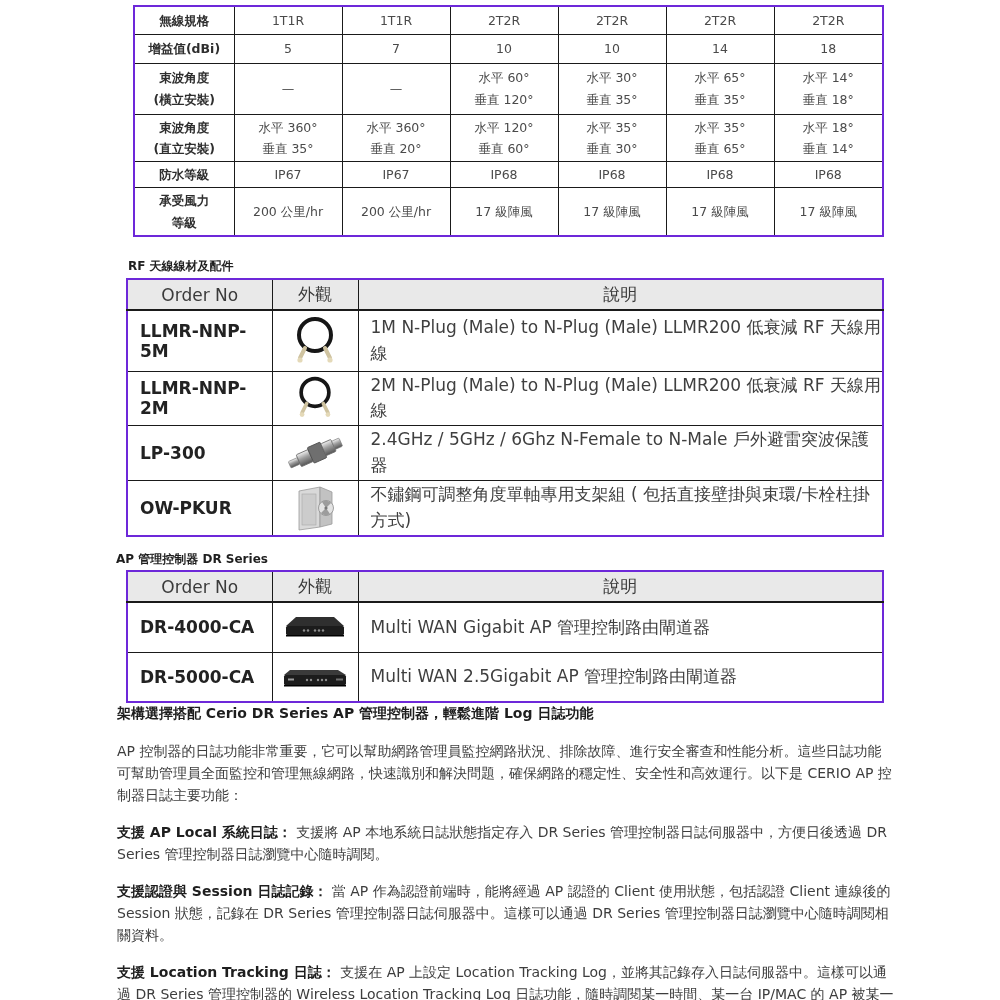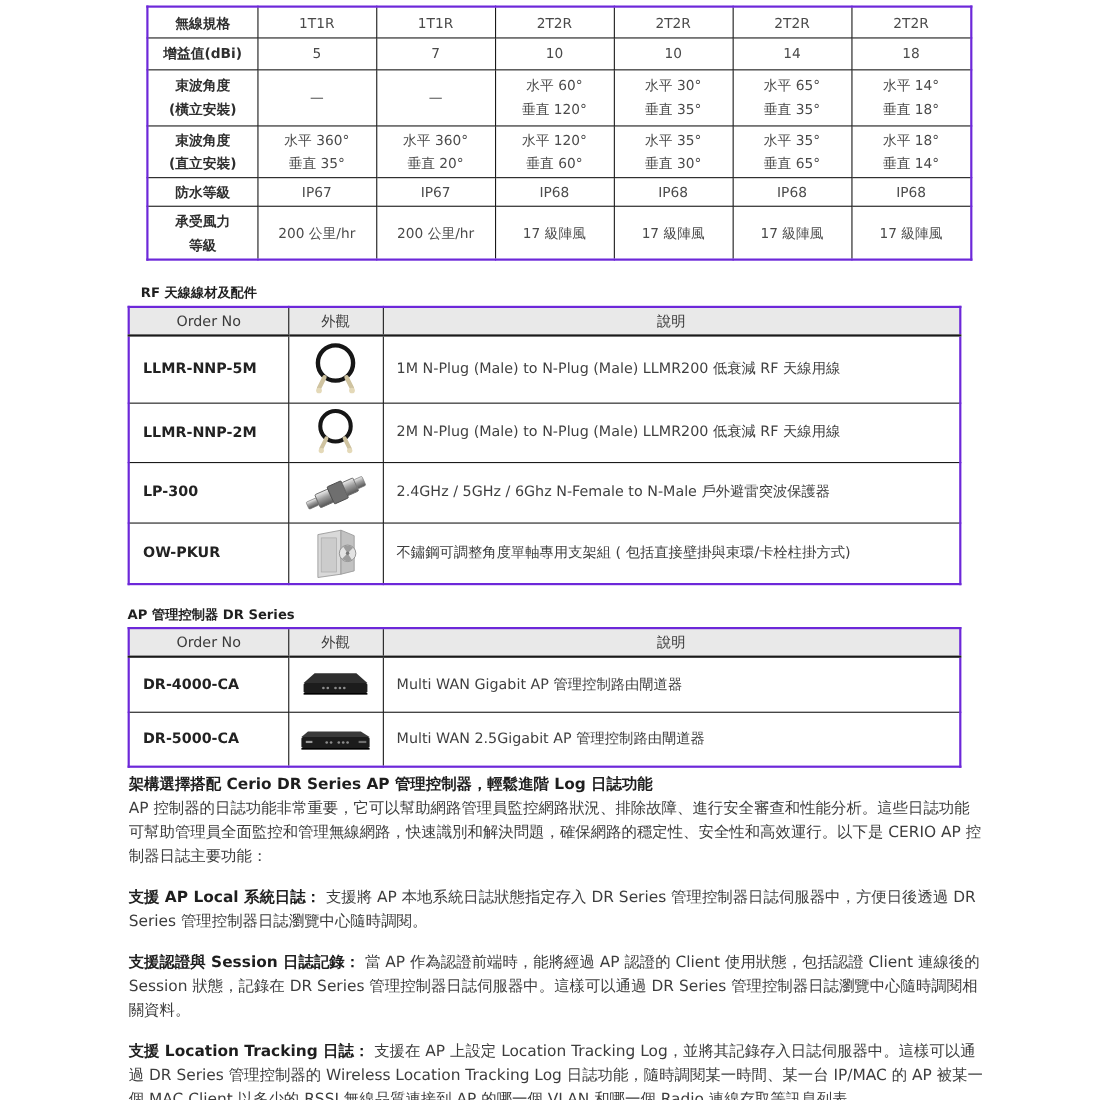--- a/index.html
+++ b/index.html
@@ -14,31 +14,31 @@
 
   
   .spec-table { position:absolute; left:133px; top:5px; width:749px; font-size:12.5px; }
   .spec-table td { text-align:center; vertical-align:middle; white-space:pre-line; color:#4a4a4a; padding:2px 2px; line-height:1.7; }
   .spec-table td.rowlabel { font-weight:600; color:#2e2e2e; }
 
   
   .sec-title { position:absolute; font-size:12px; font-weight:bold; color:#1f1f1f; }
 
   
-  .acc-table { position:absolute; left:116px; width:756px; font-size:13px;padding-left:44px; }
+  .acc-table { position:absolute; left:126px; width:756px; font-size:17px;padding-left:44px; }
   .acc-table th { background:#e9e9e9; color:#3a3a3a; text-align:center; vertical-align:middle; border-bottom:2px solid #1a1a1a; padding:3px 0; }
   .acc-table td { vertical-align:middle; color:#3f3f3f; }
   .acc-table td.order { font-weight:bold; color:#222; padding-left:12px; text-align:left; }
   .acc-table td.photo { text-align:center; }
   .acc-table td.desc { padding-left:12px; text-align:left; line-height:1.5; }
 
   
   .log-block { position:absolute; left:117px; top:702px; width:778px; font-size:14px; line-height:22px; color:#3d3d3d; }
   .log-block h3 { font-size:14px; font-weight:bold; color:#1e1e1e; line-height:22px; }
-  .log-block p { margin-top:0; }
+  .log-block p { margin-top:16px; }
   .log-block p.item { margin-top:15px; }
   .log-block strong { color:#1e1e1e; }
 
   svg { display:block; margin:0 auto; }
 </style>
 </head>
 <body>
 
 <div class="page">
 

